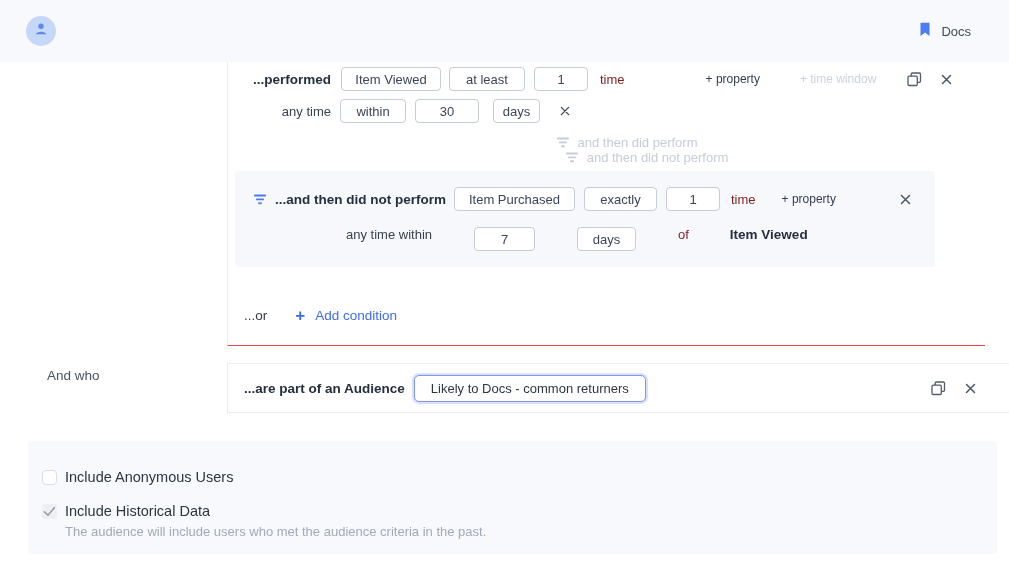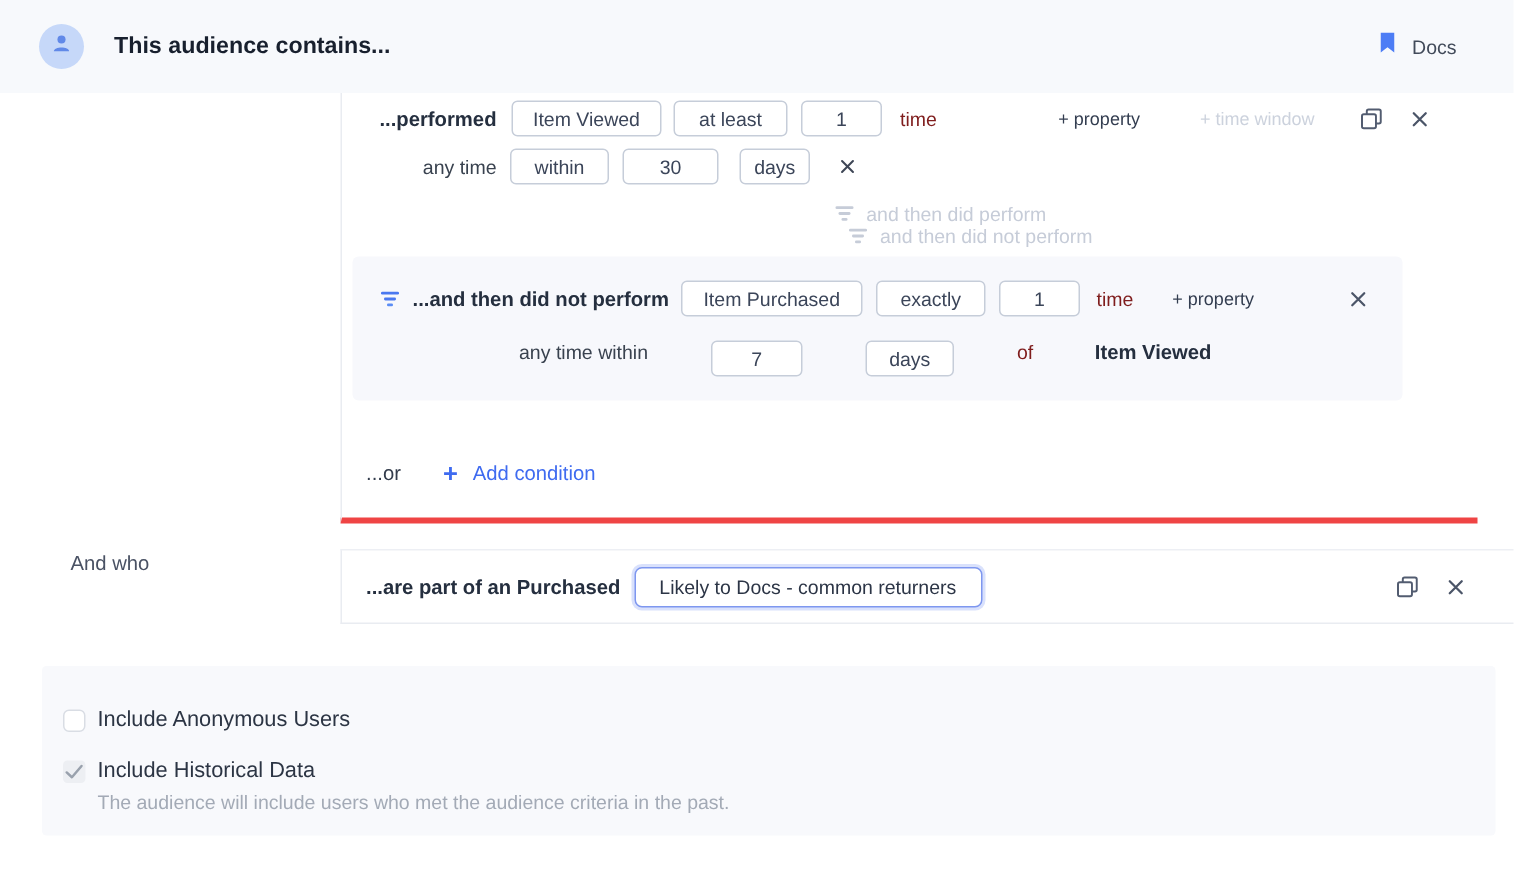--- a/index.html
+++ b/index.html
@@ -23,21 +23,21 @@
   }
   .page-title {
     margin-left:20px; font-size:15.5px; font-weight:bold; color:#18202e;
   }
   .header-spacer { flex:1; }
   .docs-link { display:flex; align-items:center; gap:10px; cursor:pointer; }
   .docs-label { font-size:13px; color:#424b5a; }
   
   .card1 {
     margin-left:227px; width:758px;
-    border-left:1px solid #e9ecf1; border-bottom:4px solid #ef4444;
+    border-left:1px solid #e9ecf1; border-bottom:1px solid #ef4444;
     padding-top:5px; padding-bottom:20px;
   }
   .cond-row { display:flex; align-items:center; height:24px; }
   .row1 { padding-left:20px; }
   .lbl-bold { font-size:13.5px; font-weight:bold; color:#252f3f; white-space:nowrap; }
   .lbl-plain { font-size:13px; color:#39424f; white-space:nowrap; }
   .lblcol { width:83px; text-align:right; flex:0 0 auto; }
   .btn {
     height:24px; display:inline-flex; align-items:center; justify-content:center;
     padding:0 12px; background:#fff; border:1px solid #c6cdd9; border-radius:4px;
@@ -111,21 +111,20 @@
 
   <div class="header">
     <div class="avatar">
       <span>
         <svg width="16" height="16" viewBox="0 0 16 16">
             <circle cx="8" cy="5.3" r="2.7" fill="#6189e8"></circle>
             <path d="M2.9 13.2 C2.9 9.8 13.1 9.8 13.1 13.2 Z" fill="#6189e8"></path>
           </svg>
       </span>
     </div>
-    <div class="page-title">This audience contains...</div>
     <div class="header-spacer"></div>
     <div class="docs-link">
       <span>
         <svg width="12" height="15" viewBox="0 0 12 15">
             <path d="M1.5 0.8 H10.5 V14 L6 10.5 L1.5 14 Z" fill="#4d7df5"></path>
           </svg>
       </span>
       <span class="docs-label">Docs</span>
     </div>
   </div>
@@ -223,21 +222,21 @@
     <div class="or-row">
       <span class="or-label">...or</span>
       <span class="plus-glyph">+</span>
       <span class="add-cond">Add condition</span>
     </div>
   </div>
 
   <div class="and-who">And who</div>
 
   <div class="card2">
-    <span class="lbl-bold">...are part of an Purchased</span>
+    <span class="lbl-bold">...are part of an Audience</span>
     <span class="aud-select">Likely to Docs - common returners</span>
     <span class="right-icons" style="padding-right:0;">
       <span class="icon-btn">
         <svg width="15" height="15" viewBox="0 0 15 15">
             <rect x="4.2" y="1" width="9.3" height="9.3" rx="1.2" fill="none" stroke="#525c70" stroke-width="1.3"></rect>
             <rect x="1" y="4.2" width="9.3" height="9.3" rx="1.2" fill="#ffffff" stroke="#525c70" stroke-width="1.3"></rect>
           </svg>
       </span>
       <span class="icon-btn">
         <svg width="11" height="11" viewBox="0 0 11 11">

